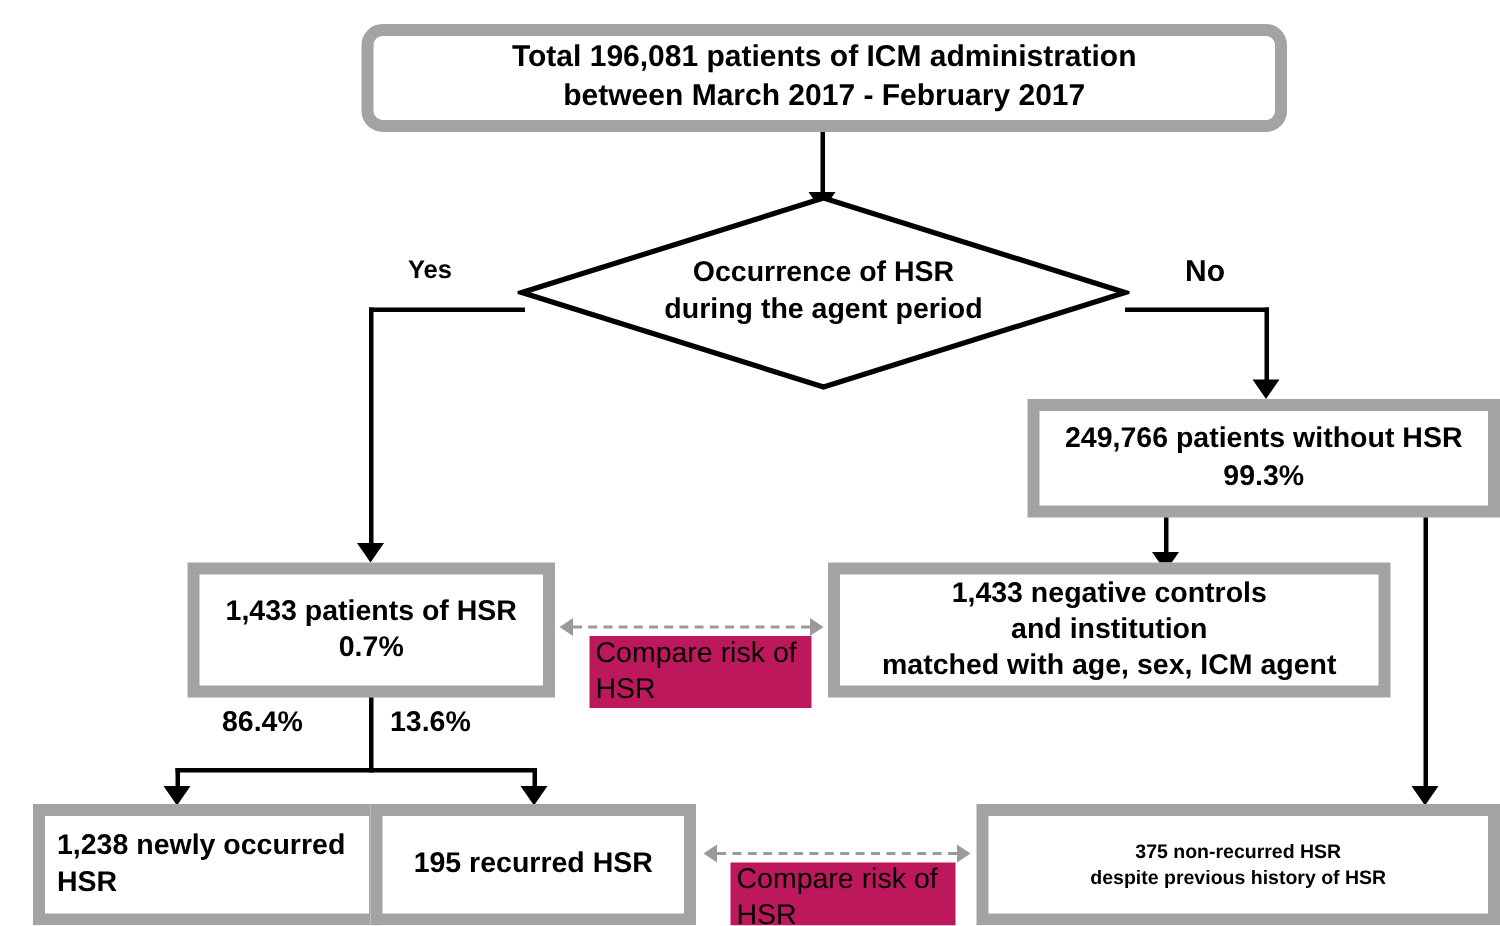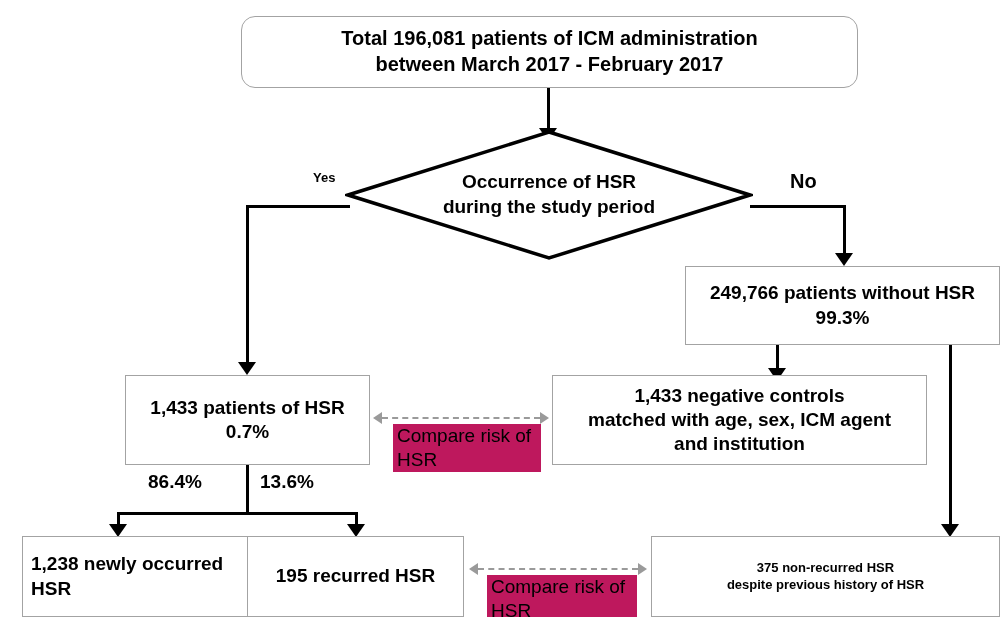--- a/index.html
+++ b/index.html
@@ -12,21 +12,21 @@
     width: 1000px;
     height: 617px;
     background: #ffffff;
     font-family: "Liberation Sans", sans-serif;
     color: #000000;
     overflow: hidden;
   }
   .node {
     position: absolute;
     box-sizing: border-box;
-    border: 1px solid #a3a3a3;
+    border: 8px solid #a3a3a3;
     background: #ffffff;
     display: flex;
     flex-direction: column;
     align-items: center;
     justify-content: center;
     text-align: center;
     font-weight: bold;
     line-height: 1.28;
   }
   .node .ln { display: block; white-space: nowrap; }
@@ -113,25 +113,25 @@
 
   <div class="vline" style="left:547px; top:88px; height:44px;"></div>
   <div class="arrowhead" style="left:539px; top:128px;"></div>
 
   <div class="diamond-wrap" style="left:345px; top:129px; width:408px; height:132px;">
     <svg class="diamond-shape" viewBox="0 0 408 132" preserveAspectRatio="none">
       <polygon points="204,3 405,66 204,129 3,66" fill="#ffffff" stroke="#000000" stroke-width="3.5"></polygon>
     </svg>
     <div class="diamond-label">
       <span class="ln">Occurrence of HSR</span>
-      <span class="ln">during the study period</span>
+      <span class="ln">during the agent period</span>
     </div>
   </div>
 
-  <div class="edge-label" style="left:272px; top:170px; font-size:13px;margin-left:41px;">Yes</div>
+  <div class="edge-label" style="left:272px; top:170px; font-size:17px;">Yes</div>
 
   <div class="edge-label" style="left:790px; top:170px; font-size:20px;">No</div>
 
   <div class="hline" style="left:246px; top:205px; width:104px;"></div>
   <div class="vline" style="left:246px; top:205px; height:160px;"></div>
   <div class="arrowhead" style="left:238px; top:362px;"></div>
 
   <div class="hline" style="left:750px; top:205px; width:96px;"></div>
   <div class="vline" style="left:843px; top:205px; height:53px;"></div>
   <div class="arrowhead" style="left:835px; top:253px;"></div>
@@ -147,22 +147,22 @@
   <div class="vline" style="left:949px; top:345px; height:183px;"></div>
   <div class="arrowhead" style="left:941px; top:524px;"></div>
 
   <div class="node" style="left:125px; top:375px; width:245px; height:90px; font-size:19px;">
     <span class="ln">1,433 patients of HSR</span>
     <span class="ln">0.7%</span>
   </div>
 
   <div class="node" style="left:552px; top:375px; width:375px; height:90px; font-size:19px;text-align:right;">
     <span class="ln">1,433 negative controls</span>
+    <span class="ln">and institution</span>
     <span class="ln">matched with age, sex, ICM agent</span>
-    <span class="ln">and institution</span>
   </div>
 
   <div class="dash-line" style="left:382px; top:417px; width:158px;"></div>
   <div class="dash-arrow-l" style="left:373px; top:412px;"></div>
   <div class="dash-arrow-r" style="left:540px; top:412px;"></div>
   <div class="compare-label" style="left:393px; top:424px; width:140px; font-size:19px;">
     <span class="ln">Compare risk</span>
     <span class="ln">of HSR</span>
   </div>
 

